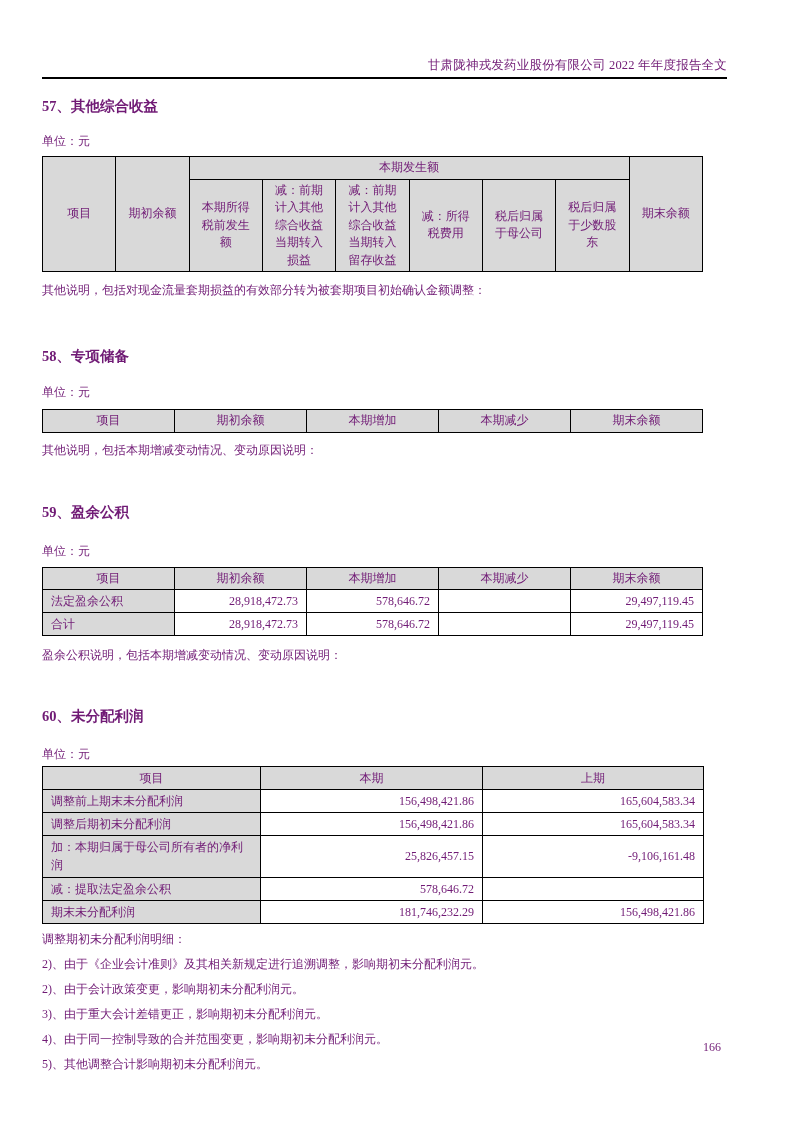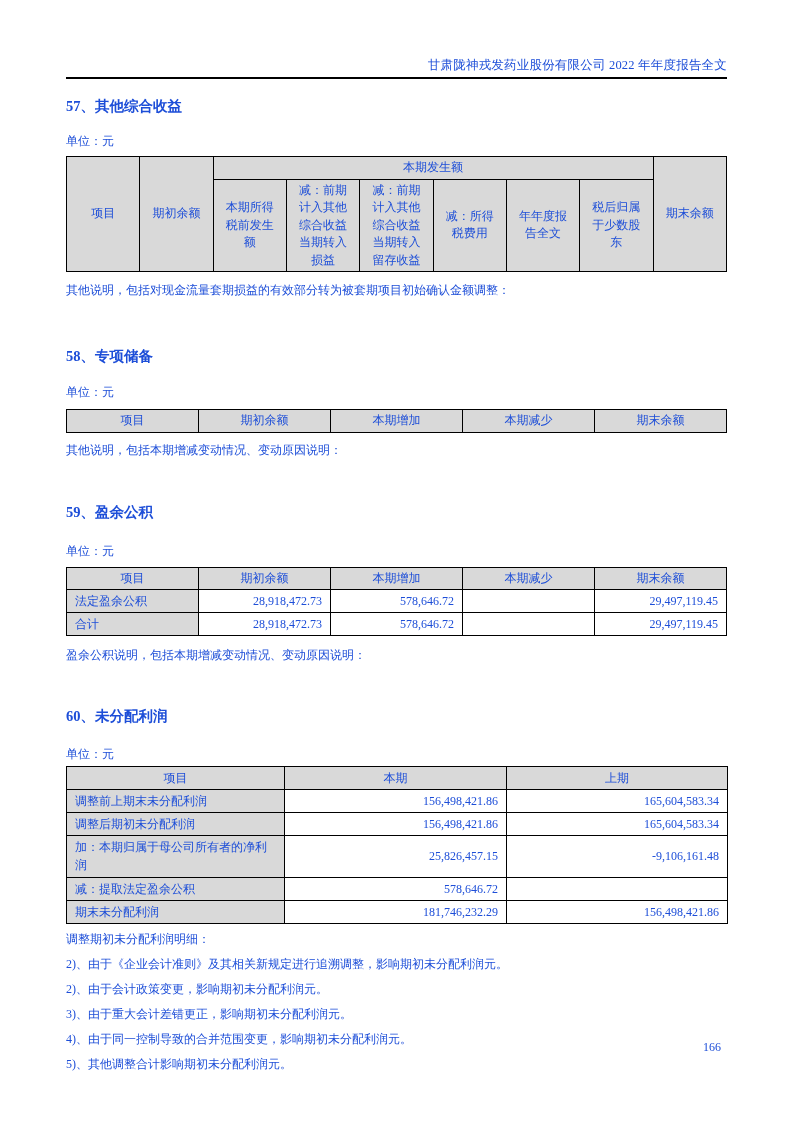--- a/index.html
+++ b/index.html
@@ -1,21 +1,21 @@
 <!DOCTYPE html>
 <html><head>
 <meta charset="utf-8">
 <style>
   * { margin:0; padding:0; box-sizing:border-box; }
   html,body { background:#888; }
   .page {
     width:793px; height:1122px; background:#ffffff; margin:0 auto;
-    padding:57px 66px 0 66px; position:relative;
+    padding:57px 66px 0 42px; position:relative;
     font-family:"Liberation Serif","DejaVu Serif",serif;
-    color:#1d4ed8; font-size:12px;
+    color:#701a75; font-size:12px;
   }
   .doc-header {
     text-align:right; font-size:12.5px; letter-spacing:0.2px;
     padding-bottom:3px; border-bottom:2px solid #000;
   }
   .section-title { font-weight:bold; font-size:14.5px; margin-top:18px; }
   .unit-label { text-align:left; font-size:12px; }
   .note-line { font-size:12px; }
   table { border-collapse:collapse; width:661px; table-layout:fixed; }
   th, td {
@@ -83,21 +83,21 @@
       <th rowspan="2">项目</th>
       <th rowspan="2">期初余额</th>
       <th colspan="6">本期发生额</th>
       <th rowspan="2">期末余额</th>
     </tr>
     <tr class="sub-row">
       <th>本期所得税前发生额</th>
       <th>减：前期计入其他综合收益当期转入损益</th>
       <th>减：前期计入其他综合收益当期转入留存收益</th>
       <th>减：所得税费用</th>
-      <th>年年度报告全文</th>
+      <th>税后归属于母公司</th>
       <th>税后归属于少数股东</th>
     </tr>
   </tbody>
     </table>
 
   <div class="note-line m-note57">其他说明，包括对现金流量套期损益的有效部分转为被套期项目初始确认金额调整：</div>
 
   <div class="section-title m-title58">58、专项储备</div>
   <div class="unit-label m-unit58">单位：元</div>
 

